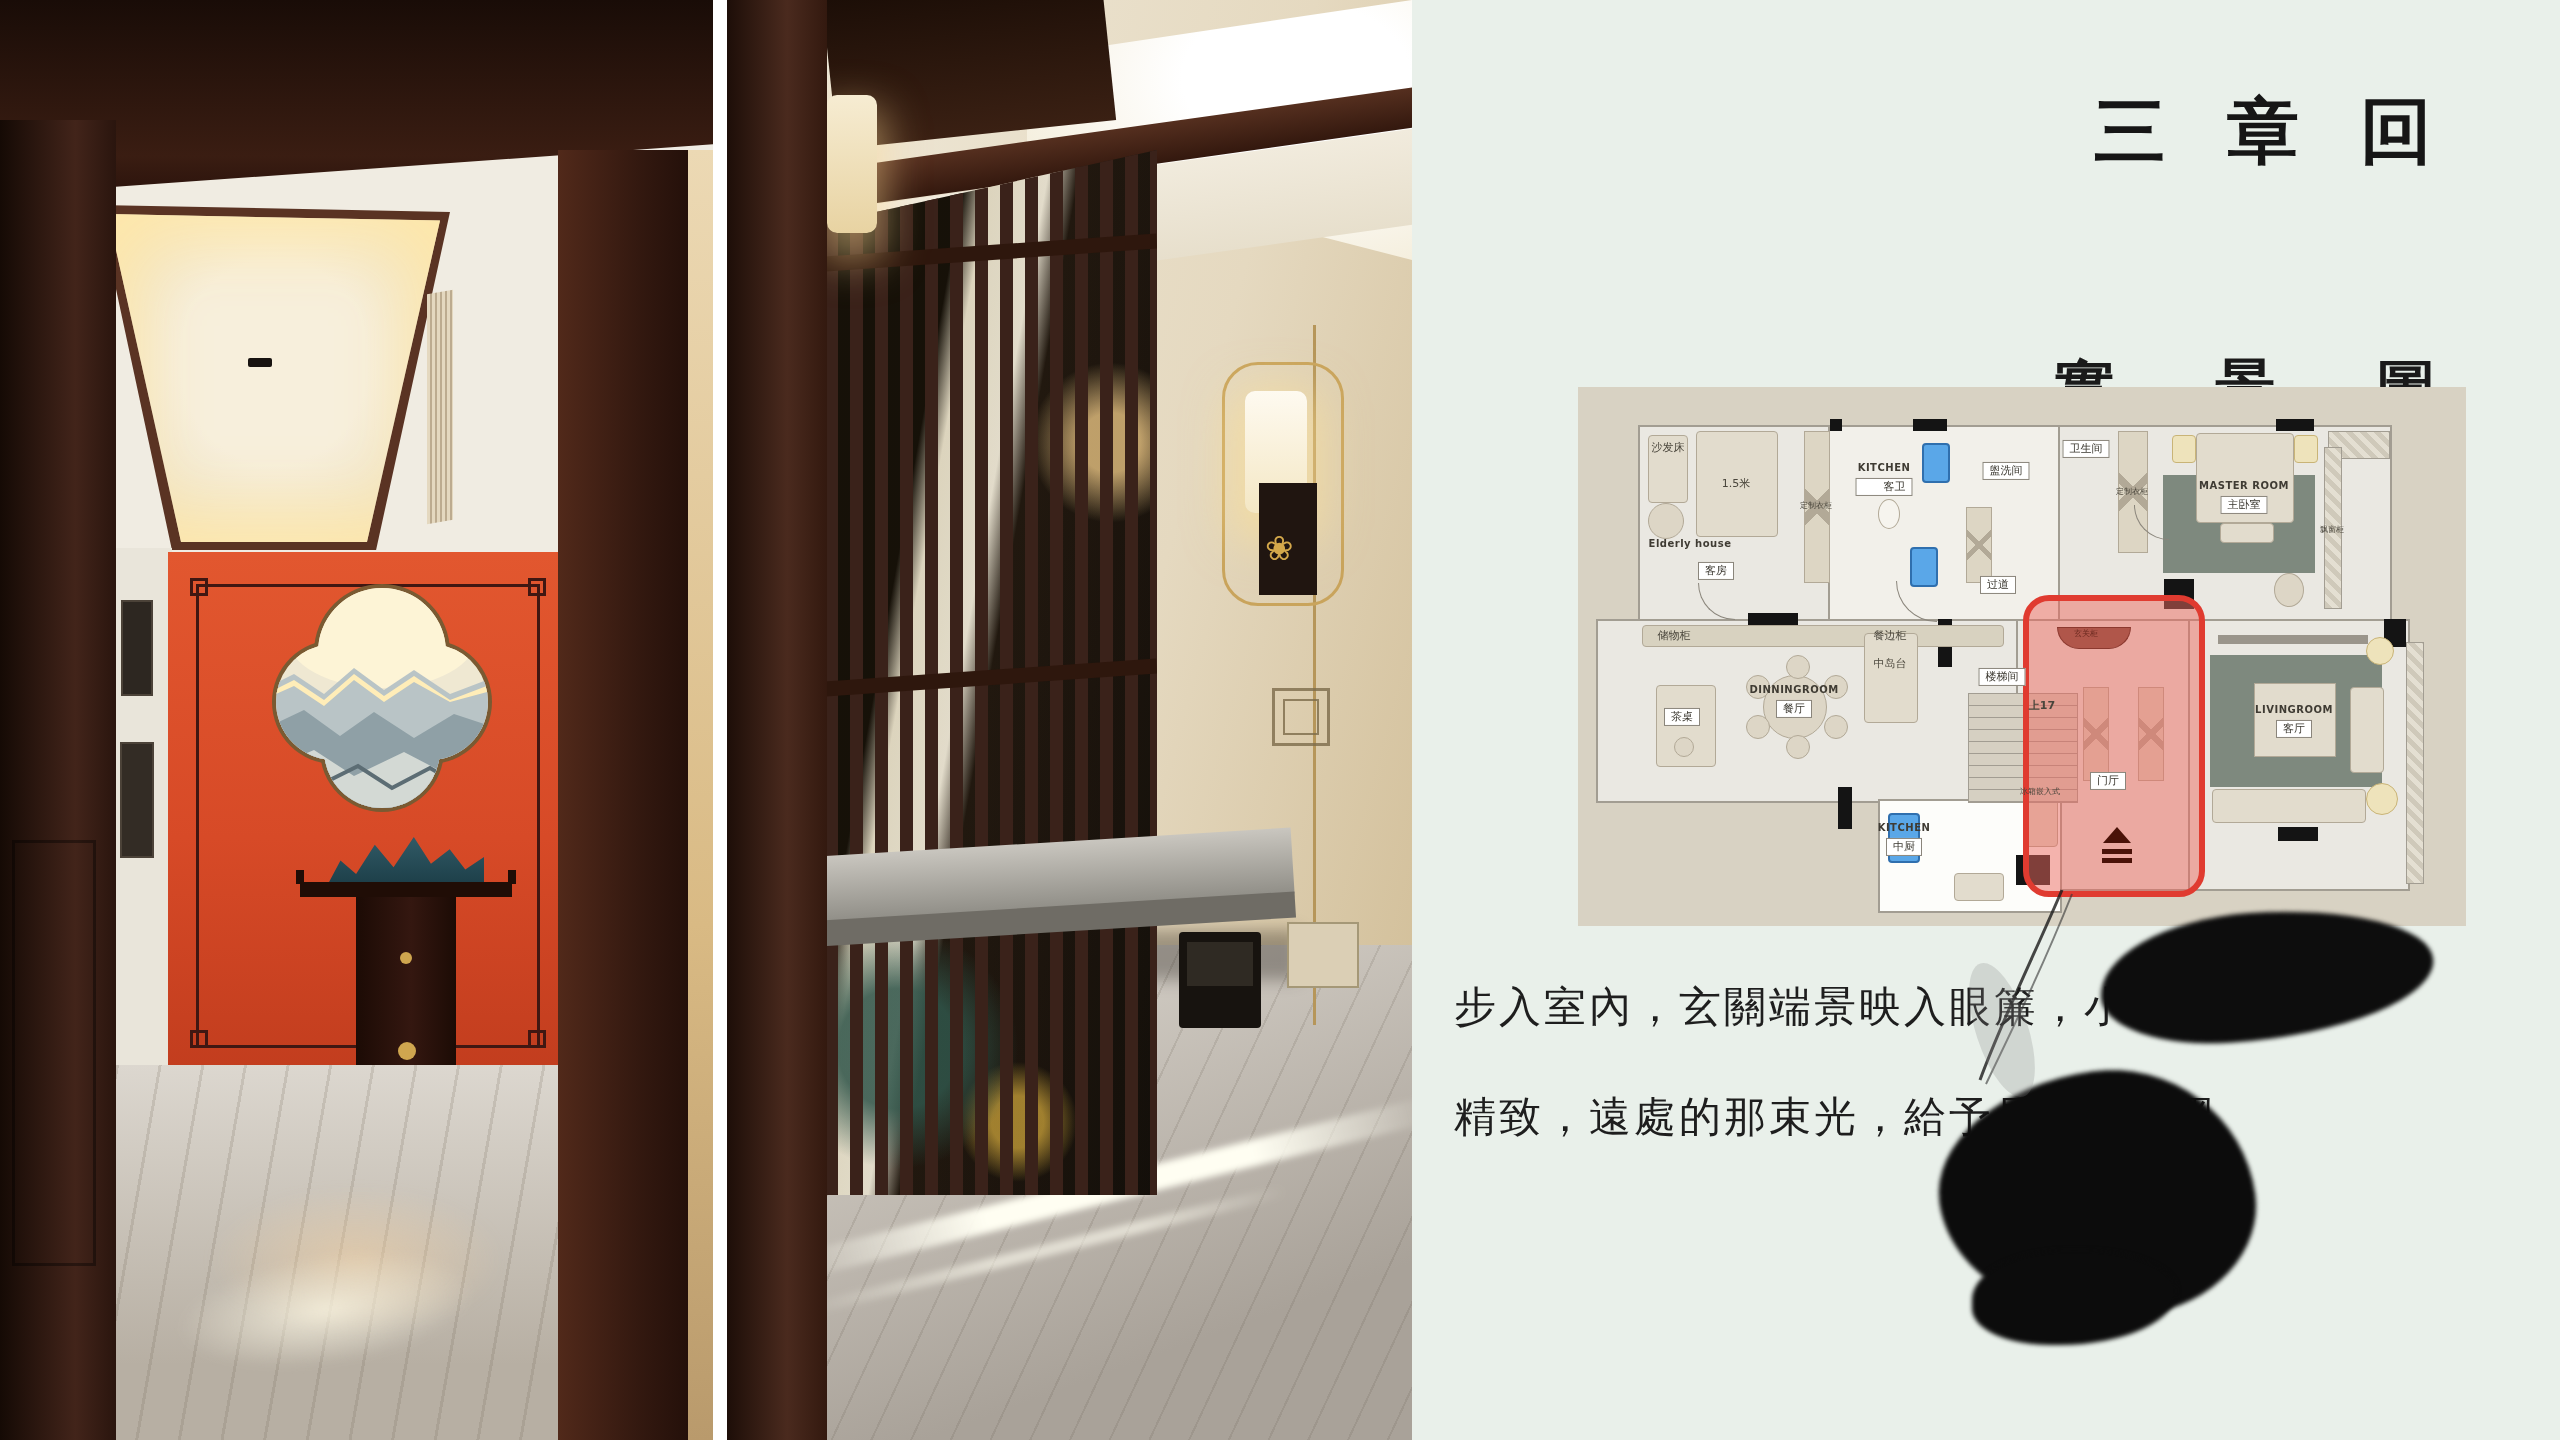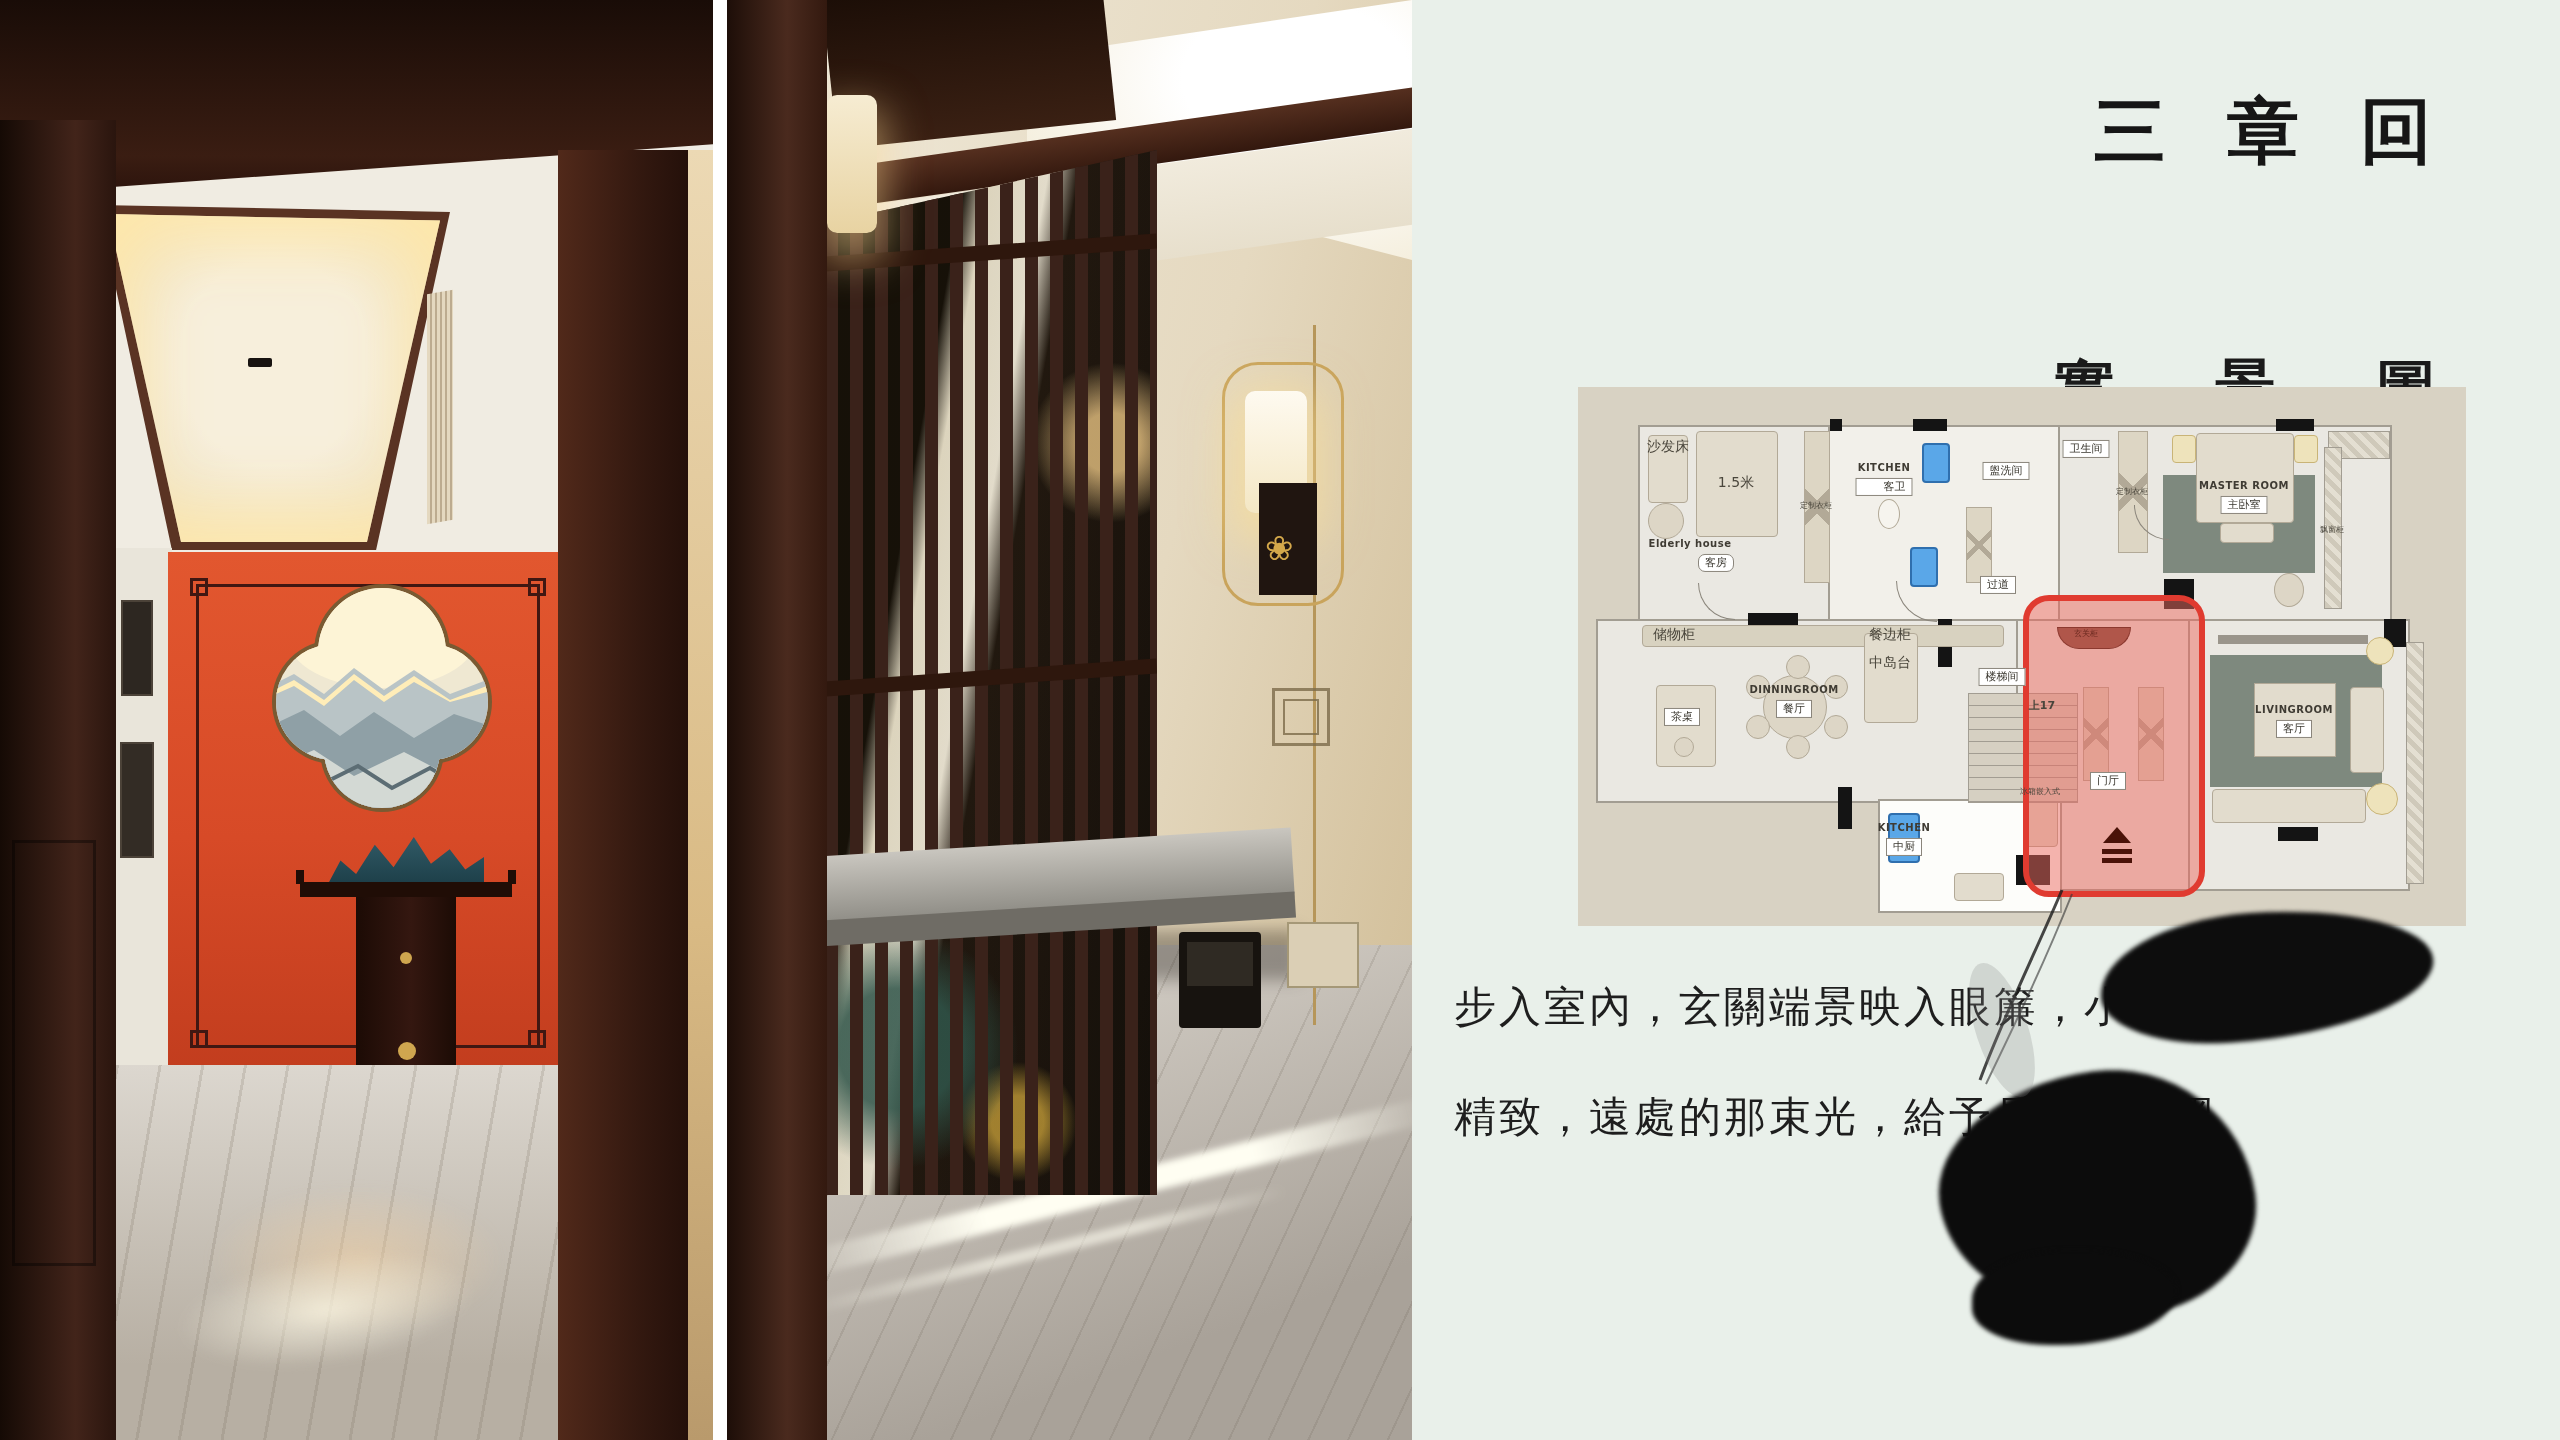--- a/index.html
+++ b/index.html
@@ -124,21 +124,21 @@
   .sink{position:absolute;background:#5aa7e8;border:2px solid #2f6fae;border-radius:4px;}
   .circ{position:absolute;border-radius:50%;background:#ddd6c6;border:1px solid #b2a997;}
   .gold{background:#eee3bb;border:1px solid #c9b477;}
   .stair{position:absolute;border:1px solid #a29d92;
       background:repeating-linear-gradient(180deg,#d6d0c2 0 11px,#a29d92 11px 12px);}
   .arcdoor{position:absolute;border-left:1px solid #8a857b;border-bottom:1px solid #8a857b;border-bottom-left-radius:100%;}
   .lbl{position:absolute;transform:translate(-50%,-50%);background:#ffffff;border:1px solid #8a857b;
       color:#3a372f;font-size:11px;line-height:1.1;padding:2px 6px;white-space:nowrap;}
   .lbl-en{position:absolute;transform:translate(-50%,-50%);color:#3f3b33;font-weight:700;font-size:10px;
       letter-spacing:.5px;white-space:nowrap;}
-  .lbl-plain{position:absolute;transform:translate(-50%,-50%);color:#4a463c;font-size:14px;white-space:nowrap;}
+  .lbl-plain{position:absolute;transform:translate(-50%,-50%);color:#4a463c;font-size:11px;white-space:nowrap;}
   .highlight{position:absolute;left:445px;top:208px;width:170px;height:290px;border:6px solid #e03b30;
       border-radius:26px;background:rgba(235,106,96,.5);}
   .hl-console{position:absolute;left:28px;top:26px;width:72px;height:20px;background:#b0564a;
       border-radius:0 0 30px 30px;border:1px solid #8c392f;}
   .arrow-up{position:absolute;left:74px;top:226px;width:0;height:0;
       border-left:14px solid transparent;border-right:14px solid transparent;border-bottom:16px solid #4a1208;}
   .arrow-bar{position:absolute;width:30px;height:5px;background:#4a1208;}
   
   .desc{left:42px;top:952px;width:860px;font-size:42px;line-height:110px;color:#1e1e1e;letter-spacing:3px;}
   .desc div{white-space:nowrap;}
@@ -326,21 +326,21 @@
       <div class="xcab" style="left:560px;top:300px;width:24px;height:92px;"></div>
 
       <div class="highlight">
         <div class="hl-console"></div>
         <div class="arrow-up"></div>
         <div class="arrow-bar" style="left:73px;top:248px;"></div>
         <div class="arrow-bar" style="left:73px;top:257px;"></div>
       </div>
 
       <div class="lbl-en" style="left:112px;top:156px;">Elderly house</div>
-      <div class="lbl" style="left:138px;top:176px;border-radius:7px;">客房</div>
+      <div class="lbl" style="left:138px;top:184px;">客房</div>
       <div class="lbl-en" style="left:306px;top:80px;">KITCHEN</div>
       <div class="lbl" style="left:306px;top:100px;padding-left:27px;">客卫</div>
       <div class="lbl" style="left:428px;top:84px;">盥洗间</div>
       <div class="lbl" style="left:508px;top:62px;">卫生间</div>
       <div class="lbl-en" style="left:666px;top:98px;">MASTER ROOM</div>
       <div class="lbl" style="left:666px;top:118px;">主卧室</div>
       <div class="lbl-en" style="left:216px;top:302px;">DINNINGROOM</div>
       <div class="lbl" style="left:216px;top:322px;">餐厅</div>
       <div class="lbl-en" style="left:326px;top:440px;">KITCHEN</div>
       <div class="lbl" style="left:326px;top:460px;">中厨</div>

